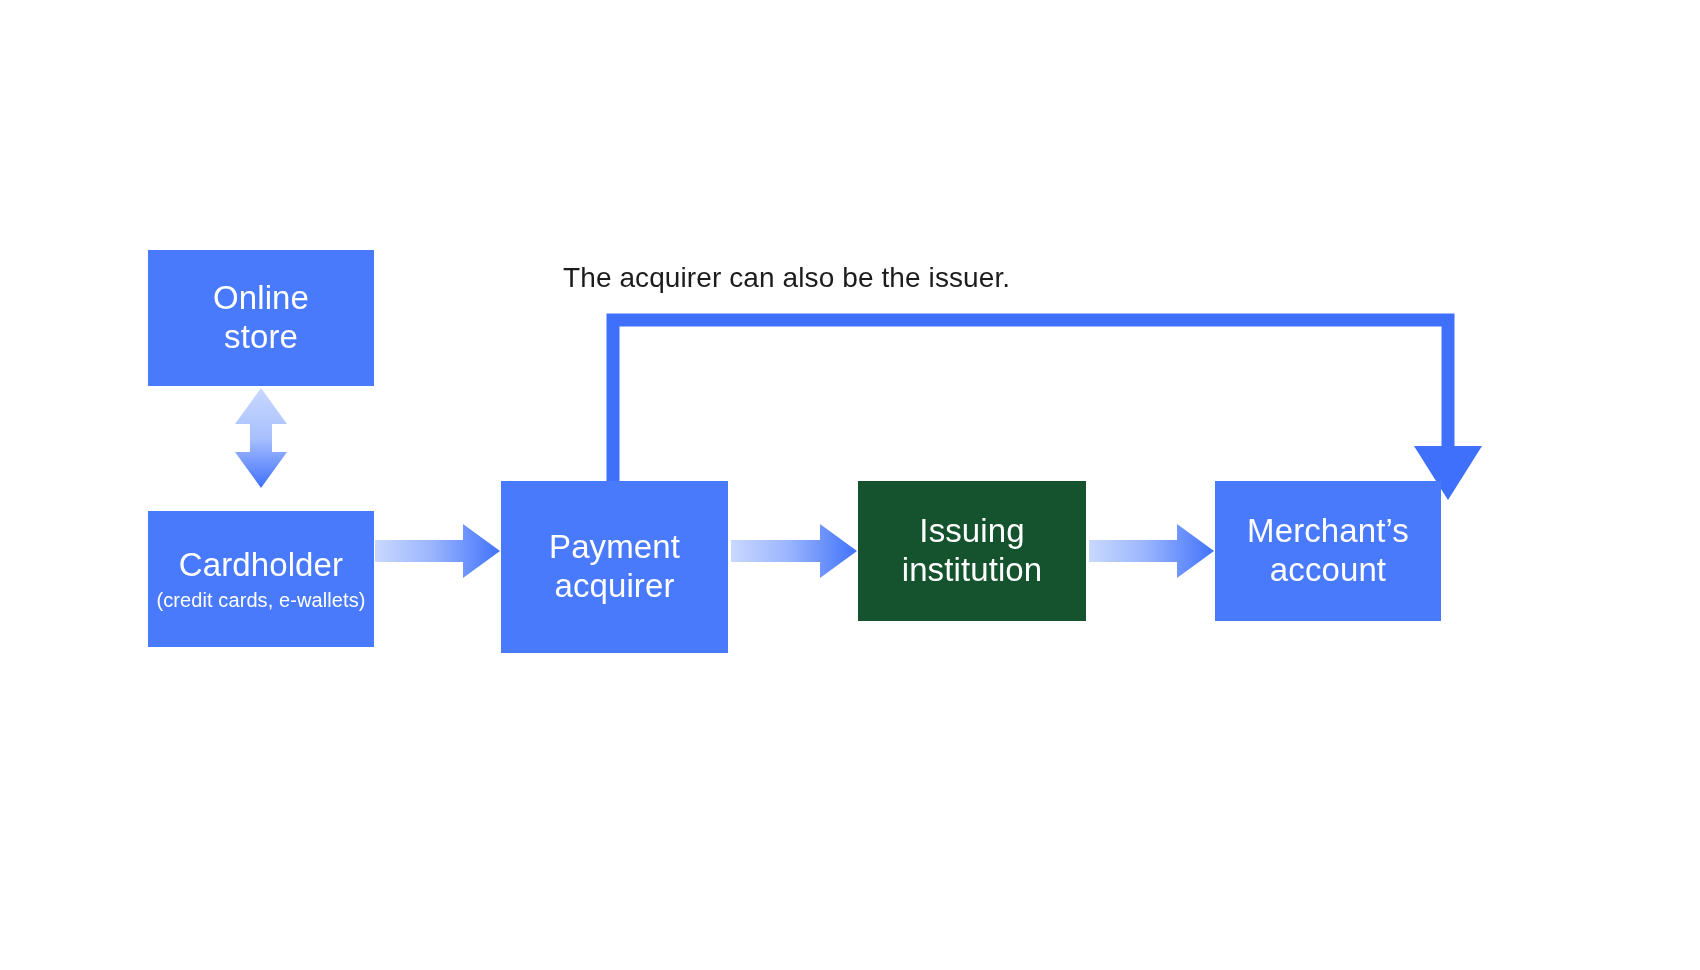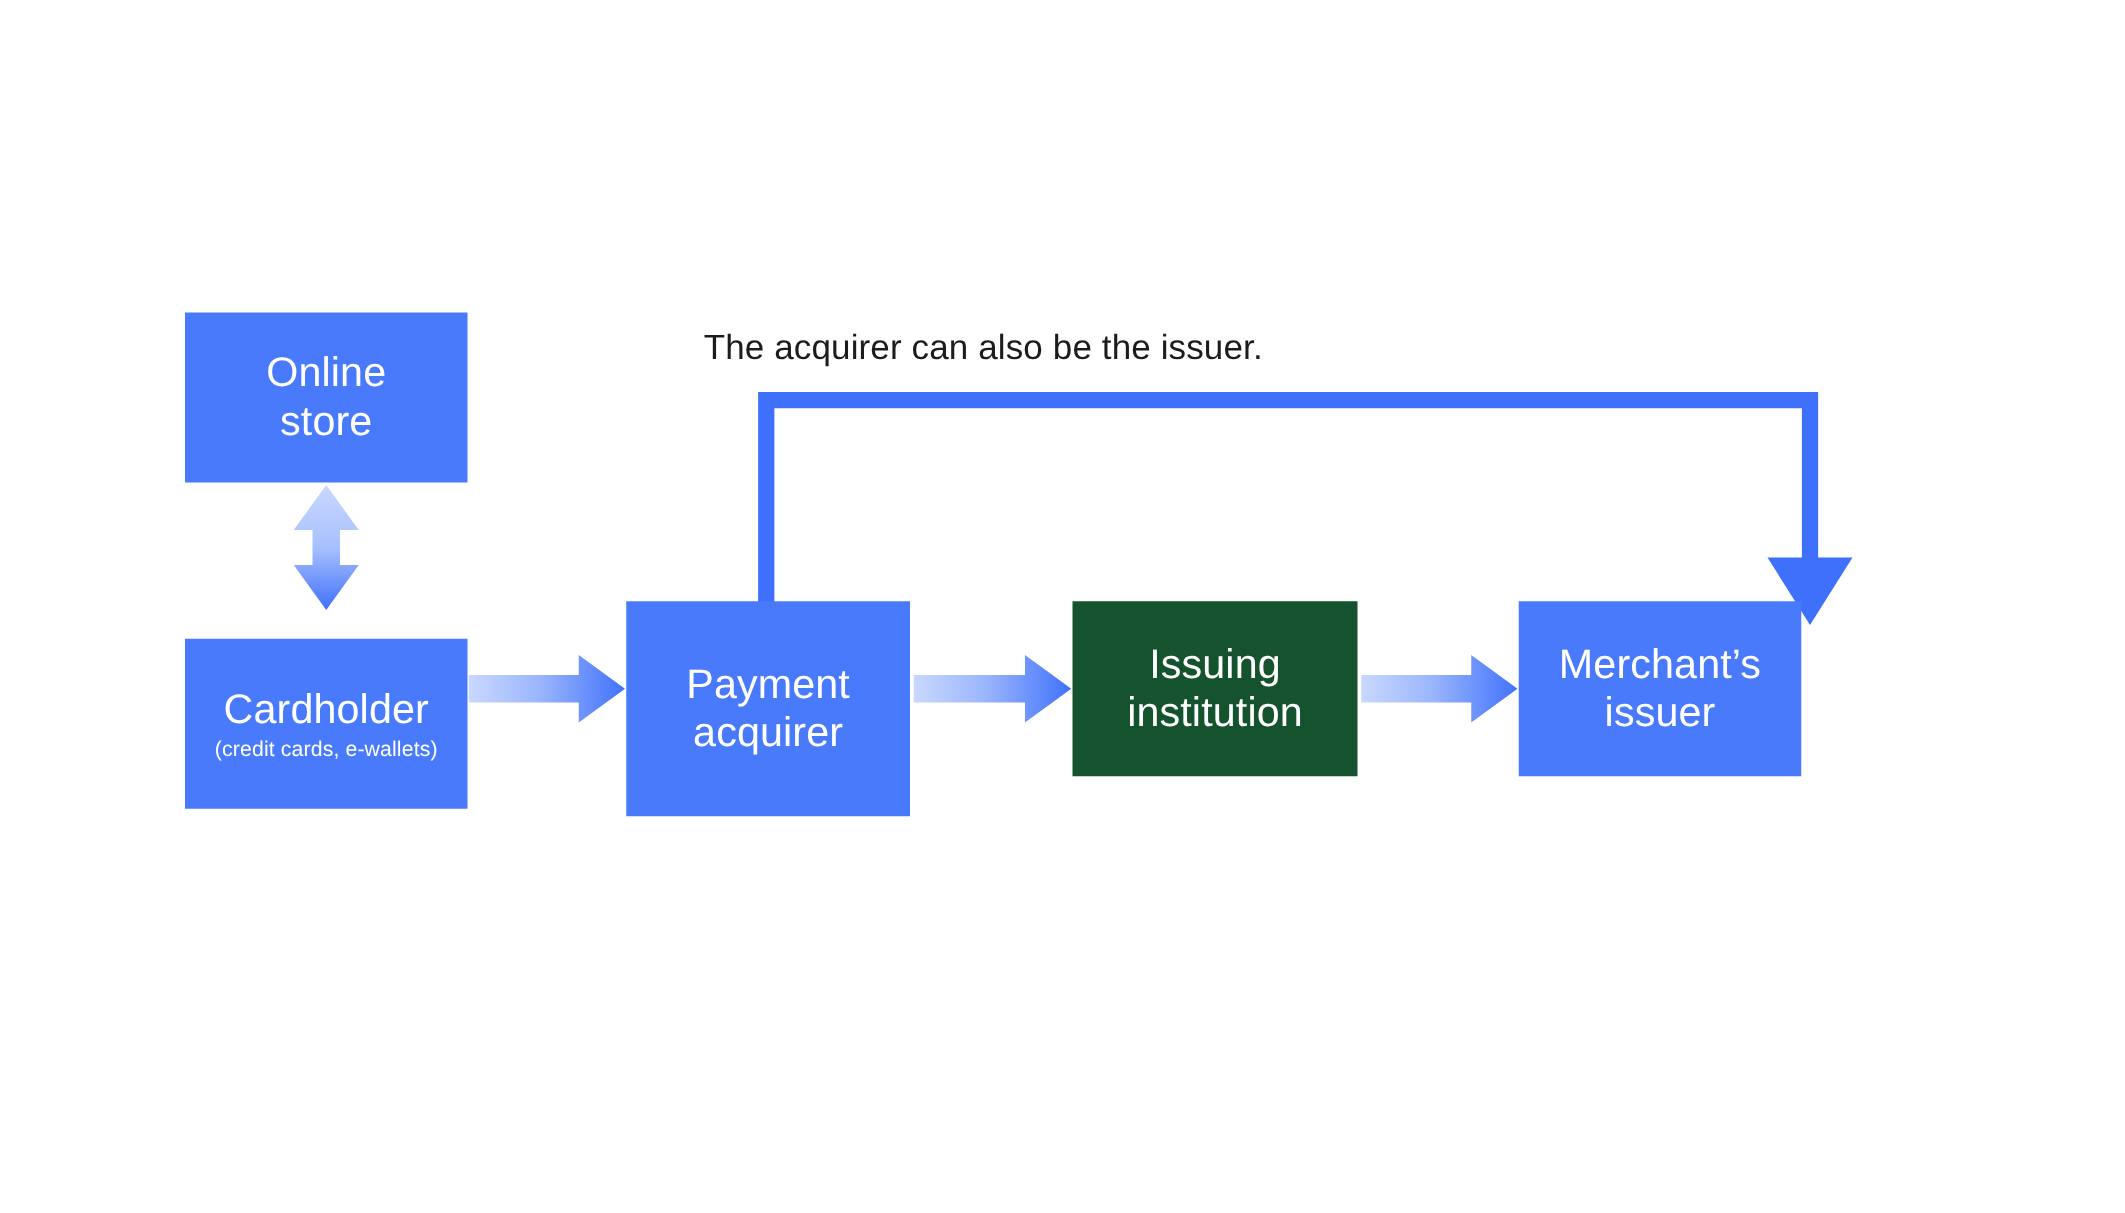--- a/index.html
+++ b/index.html
@@ -31,21 +31,21 @@
     text-align: center;
     line-height: 1.18;
   }
   .node .title {
     font-size: 33px;
     font-weight: 400;
     letter-spacing: 0.1px;
     white-space: pre-line;
   }
   .node .subtitle {
-    font-size: 17px;
+    font-size: 20px;
     font-weight: 400;
     margin-top: 4px;
     letter-spacing: 0.1px;
   }
 
   #node-online-store   { left:148px; top:250px; width:226px; height:136px; }
   #node-cardholder     { left:148px; top:485px; width:226px; height:136px;margin-top:26px; }
   #node-payment-acquirer { left:501px; top:481px; width:227px; height:172px; }
   #node-issuing-institution { left:858px; top:481px; width:228px; height:140px; }
   #node-merchants-account  { left:1215px; top:481px; width:226px; height:140px; }
@@ -138,16 +138,16 @@
 acquirer</span>
   </div>
 
   <div class="node" id="node-issuing-institution" style="background: #14532d; color: rgb(255, 255, 255);">
     <span class="title">Issuing
 institution</span>
   </div>
 
   <div class="node" id="node-merchants-account" style="background: rgb(74, 122, 252); color: rgb(255, 255, 255);">
     <span class="title">Merchant’s
-issuer</span>
+account</span>
   </div>
 
 </div>
 
 </body></html>

